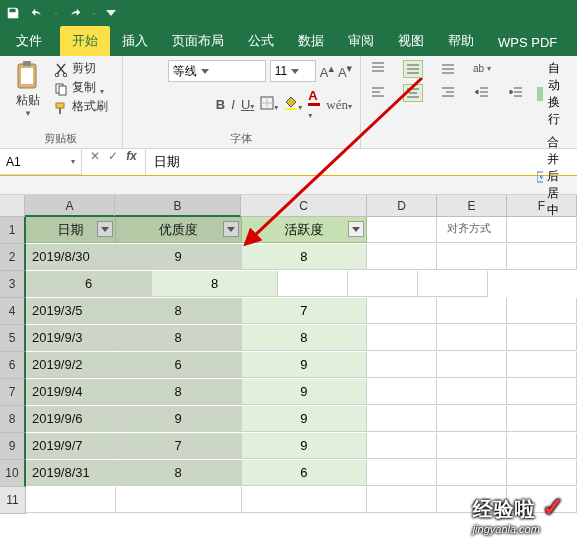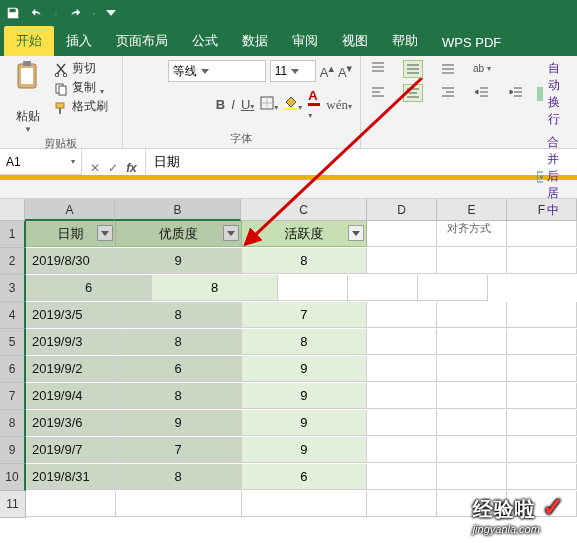--- a/index.html
+++ b/index.html
@@ -64,44 +64,44 @@
     color: #5f5f5f;
     padding-top: 2px;
   }
   .paste-big {
     display: flex; flex-direction: column; align-items: center;
     width: 40px;
   }
   .paste-big .ico {
     width: 26px; height: 30px;
   }
-  .paste-big .lbl { font-size: 12px; color: #333; margin-top: 18px; }
+  .paste-big .lbl { font-size: 12px; color: #333; margin-top: 2px; }
   .clip-side { display: flex; flex-direction: column; gap: 2px; margin-left: 6px; }
   .clip-side .item { display: flex; align-items: flex-end; gap: 4px; color: #333; font-size: 12px; }
   .clip-side .item .ic { width: 14px; height: 14px; }
   .font-group .row1 { display: flex; align-items: center; gap: 4px; }
   .font-group .row2 { display: flex; align-items: center; gap: 6px; margin-top: 6px; }
   .combo {
     background: #fff; border: 1px solid #c6c6c6;
     height: 20px; display: flex; align-items: center; padding: 0 4px;
     font-size: 12px; gap: 4px;
   }
   .combo .dd { width: 8px; height: 8px; }
   .btn-s { color: #555; font-size: 13px; cursor: pointer; }
   .align-group .row { display: flex; gap: 16px; }
   .align-group .row + .row { margin-top: 6px; }
   .align-btn { width: 18px; height: 16px; display: flex; align-items: center; justify-content: center; }
   .align-btn.sel { border: 1px solid #a9c47f; background: #e2efda; }
-  .wrap-btn, .merge-btn { display: flex; align-items: center; gap: 4px; color: #4c1d95; font-size: 12px; }
+  .wrap-btn, .merge-btn { display: flex; align-items: center; gap: 4px; color: #000000; font-size: 12px; }
   .align-right { display:flex; flex-direction:column; gap:6px; margin-left:12px;}
   
   .fbar {
     display: flex;
-    align-items: flex-end;
-    border-bottom: 5px solid #eab308;
+    align-items: flex-start;
+    border-bottom: 1px solid #eab308;
     height: 26px;
     background: #fff;
   }
   .namebox {
     width: 82px; border: 1px solid #d4d4d4; border-top:none; border-left:none;
     height: 100%; display: flex; align-items: center; padding: 0 6px;
     font-size: 12px;
     box-sizing: border-box;
   }
   .fbar-ctrls { display: flex; align-items: center; gap: 8px; padding: 0 8px; color: #777; }
@@ -208,20 +208,21 @@
   </span>
   <span class="qat-sep">·</span>
   <span class="qat-icon" style="opacity:.9">
     <svg viewBox="0 0 10 10" width="10" height="10">
         <path fill="#fff" d="M0 2h10L5 8z"></path>
       </svg>
   </span>
 </div>
 
 <div class="tabbar">
+  <div class="tab file">文件</div>
   <div class="tab active">开始</div>
   <div class="tab">插入</div>
   <div class="tab">页面布局</div>
   <div class="tab">公式</div>
   <div class="tab">数据</div>
   <div class="tab">审阅</div>
   <div class="tab">视图</div>
   <div class="tab">帮助</div>
   <div class="tab">WPS PDF</div>
 </div>
@@ -489,21 +490,21 @@
         <div class="rowhdr sel">7</div>
         <div class="cell left colA sel-tint">2019/9/4</div>
         <div class="cell center colB sel-tint">8</div>
         <div class="cell center colC">9</div>
         <div class="cell plain colD"></div>
         <div class="cell plain colE"></div>
         <div class="cell plain colF"></div>
       </div>
       <div class="row-line">
         <div class="rowhdr sel">8</div>
-        <div class="cell left colA sel-tint">2019/3/6</div>
+        <div class="cell left colA sel-tint">2019/9/6</div>
         <div class="cell center colB sel-tint">9</div>
         <div class="cell center colC">9</div>
         <div class="cell plain colD"></div>
         <div class="cell plain colE"></div>
         <div class="cell plain colF"></div>
       </div>
       <div class="row-line">
         <div class="rowhdr sel">9</div>
         <div class="cell left colA sel-tint">2019/9/7</div>
         <div class="cell center colB sel-tint">7</div>

